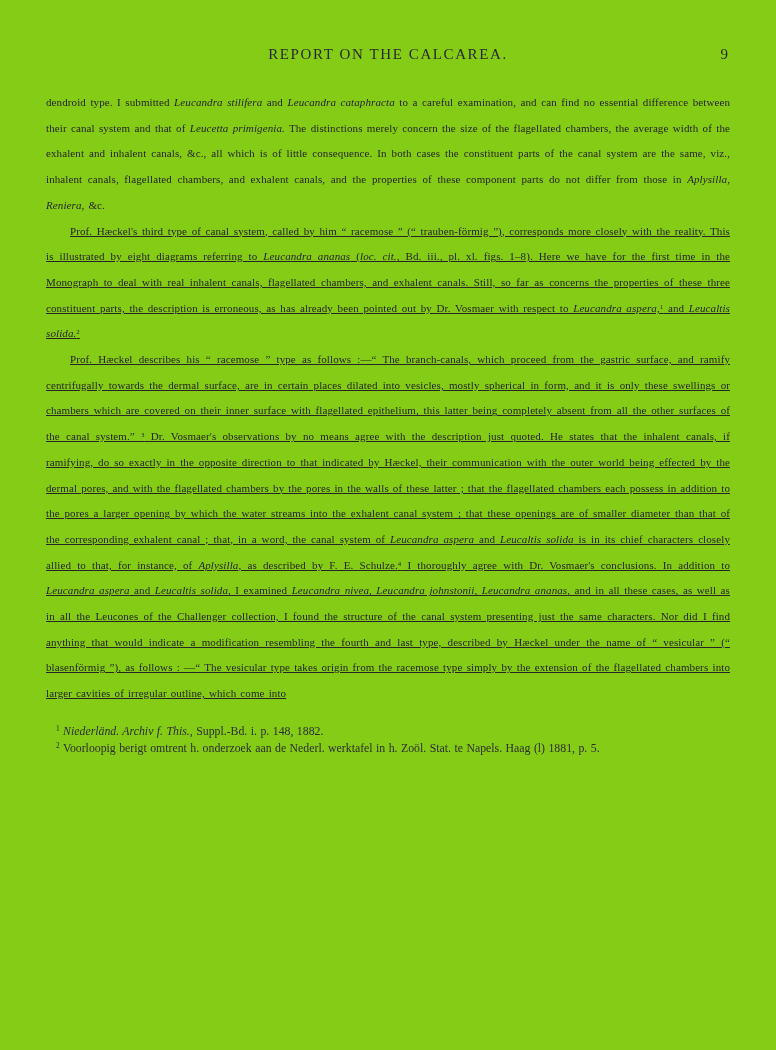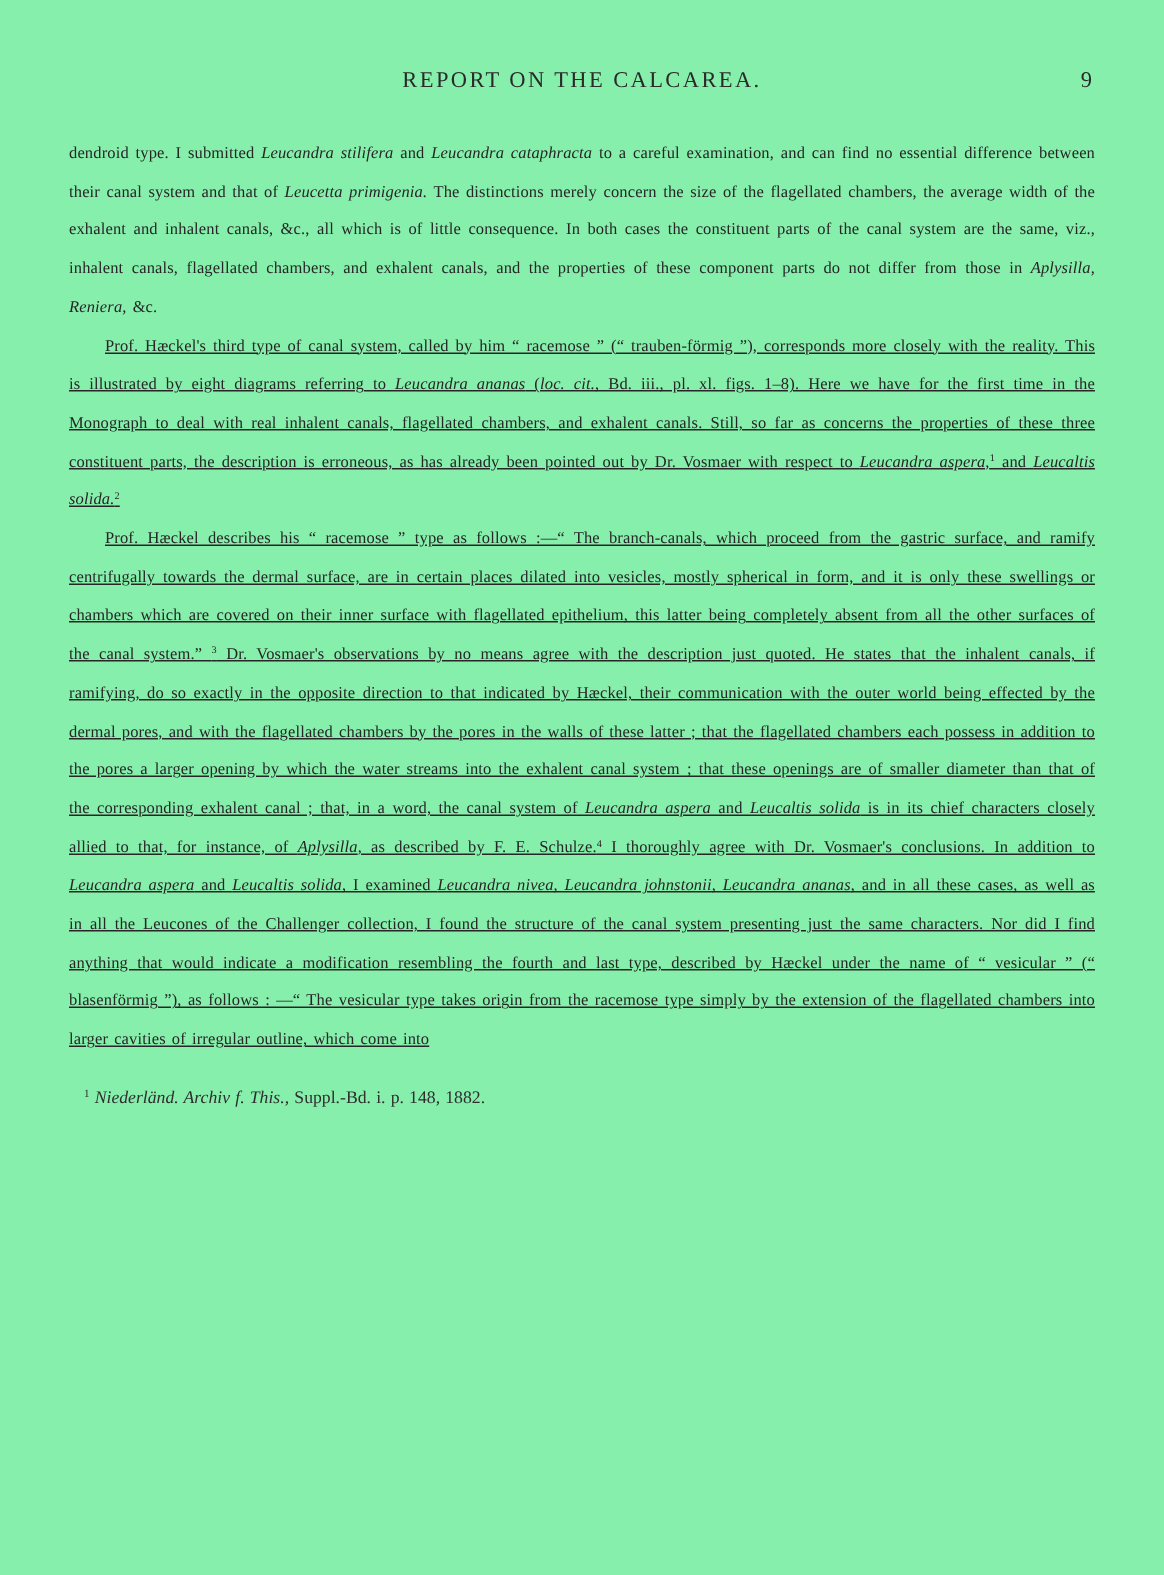--- a/index.html
+++ b/index.html
@@ -5,21 +5,21 @@
   html, body {
     margin: 0;
     padding: 0;
     background: #e8e6e2;
   }
   .page {
     position: relative;
     width: 776px;
     height: 1050px;
     margin: 0 auto;
-    background: #86efac;
+    background: #84cc16;
     color: #262626;
     font-family: "Liberation Serif", "DejaVu Serif", serif;
     overflow: hidden;
     box-sizing: border-box;
     padding: 46px 46px 0 46px;
   }
   .header {
     position: relative;
     height: 22px;
     margin-bottom: 22px;
@@ -88,15 +88,16 @@
   </div>
 
   <div class="body-text">
     <p class="para"><span class="seg-normal">dendroid type.  I submitted </span><span class="seg-italic">Leucandra stilifera</span><span class="seg-normal"> and </span><span class="seg-italic">Leucandra cataphracta</span><span class="seg-normal"> to a careful examination, and can find no essential difference between their canal system and that of </span><span class="seg-italic">Leucetta primigenia.</span><span class="seg-normal">  The distinctions merely concern the size of the flagellated chambers, the average width of the exhalent and inhalent canals, &amp;c., all which is of little consequence. In both cases the constituent parts of the canal system are the same, viz., inhalent canals, flagellated chambers, and exhalent canals, and the properties of these component parts do not differ from those in </span><span class="seg-italic">Aplysilla, Reniera,</span><span class="seg-normal"> &amp;c.</span></p>
     <p class="para indent"><span class="seg-normal">Prof. Hæckel's third type of canal system, called by him “ racemose ” (“ trauben-förmig ”), corresponds more closely with the reality.  This is illustrated by eight diagrams referring to </span><span class="seg-italic">Leucandra ananas</span><span class="seg-normal"> (</span><span class="seg-italic">loc. cit.</span><span class="seg-normal">, Bd. iii., pl. xl. figs. 1–8).  Here we have for the first time in the Monograph to deal with real inhalent canals, flagellated chambers, and exhalent canals.  Still, so far as concerns the properties of these three constituent parts, the description is erroneous, as has already been pointed out by Dr. Vosmaer with respect to </span><span class="seg-italic">Leucandra aspera,</span><span class="seg-sup">1</span><span class="seg-normal"> and </span><span class="seg-italic">Leucaltis solida.</span><span class="seg-sup">2</span></p>
     <p class="para indent"><span class="seg-normal">Prof. Hæckel describes his “ racemose ” type as follows :—“ The branch-canals, which proceed from the gastric surface, and ramify centrifugally towards the dermal surface, are in certain places dilated into vesicles, mostly spherical in form, and it is only these swellings or chambers which are covered on their inner surface with flagellated epithelium, this latter being completely absent from all the other surfaces of the canal system.” </span><span class="seg-sup">3</span><span class="seg-normal"> Dr. Vosmaer's observations by no means agree with the description just quoted.  He states that the inhalent canals, if ramifying, do so exactly in the opposite direction to that indicated by Hæckel, their communication with the outer world being effected by the dermal pores, and with the flagellated chambers by the pores in the walls of these latter ; that the flagellated chambers each possess in addition to the pores a larger opening by which the water streams into the exhalent canal system ; that these openings are of smaller diameter than that of the corresponding exhalent canal ; that, in a word, the canal system of </span><span class="seg-italic">Leucandra aspera</span><span class="seg-normal"> and </span><span class="seg-italic">Leucaltis solida</span><span class="seg-normal"> is in its chief characters closely allied to that, for instance, of </span><span class="seg-italic">Aplysilla</span><span class="seg-normal">, as described by F. E. Schulze.</span><span class="seg-sup">4</span><span class="seg-normal"> I thoroughly agree with Dr. Vosmaer's conclusions.  In addition to </span><span class="seg-italic">Leucandra aspera</span><span class="seg-normal"> and </span><span class="seg-italic">Leucaltis solida</span><span class="seg-normal">, I examined </span><span class="seg-italic">Leucandra nivea, Leucandra johnstonii, Leucandra ananas</span><span class="seg-normal">, and in all these cases, as well as in all the Leucones of the Challenger collection, I found the structure of the canal system presenting just the same characters. Nor did I find anything that would indicate a modification resembling the fourth and last type, described by Hæckel under the name of “ vesicular ” (“ blasenförmig ”), as follows : —“ The vesicular type takes origin from the racemose type simply by the extension of the flagellated chambers into larger cavities of irregular outline, which come into</span></p>
   </div>
 
   <div class="footnotes">
     <div class="footnote-line"><span class="seg-sup">1</span><span class="seg-normal"> </span><span class="seg-italic">Niederländ. Archiv f. This.</span><span class="seg-normal">, Suppl.-Bd. i. p. 148, 1882.</span></div>
+    <div class="footnote-line"><span class="seg-sup">2</span><span class="seg-normal"> Voorloopig berigt omtrent h. onderzoek aan de Nederl. werktafel in h. Zoöl. Stat. te Napels. Haag (l) 1881, p. 5.</span></div>
   </div>
 
 </div>
 
 </body></html>

